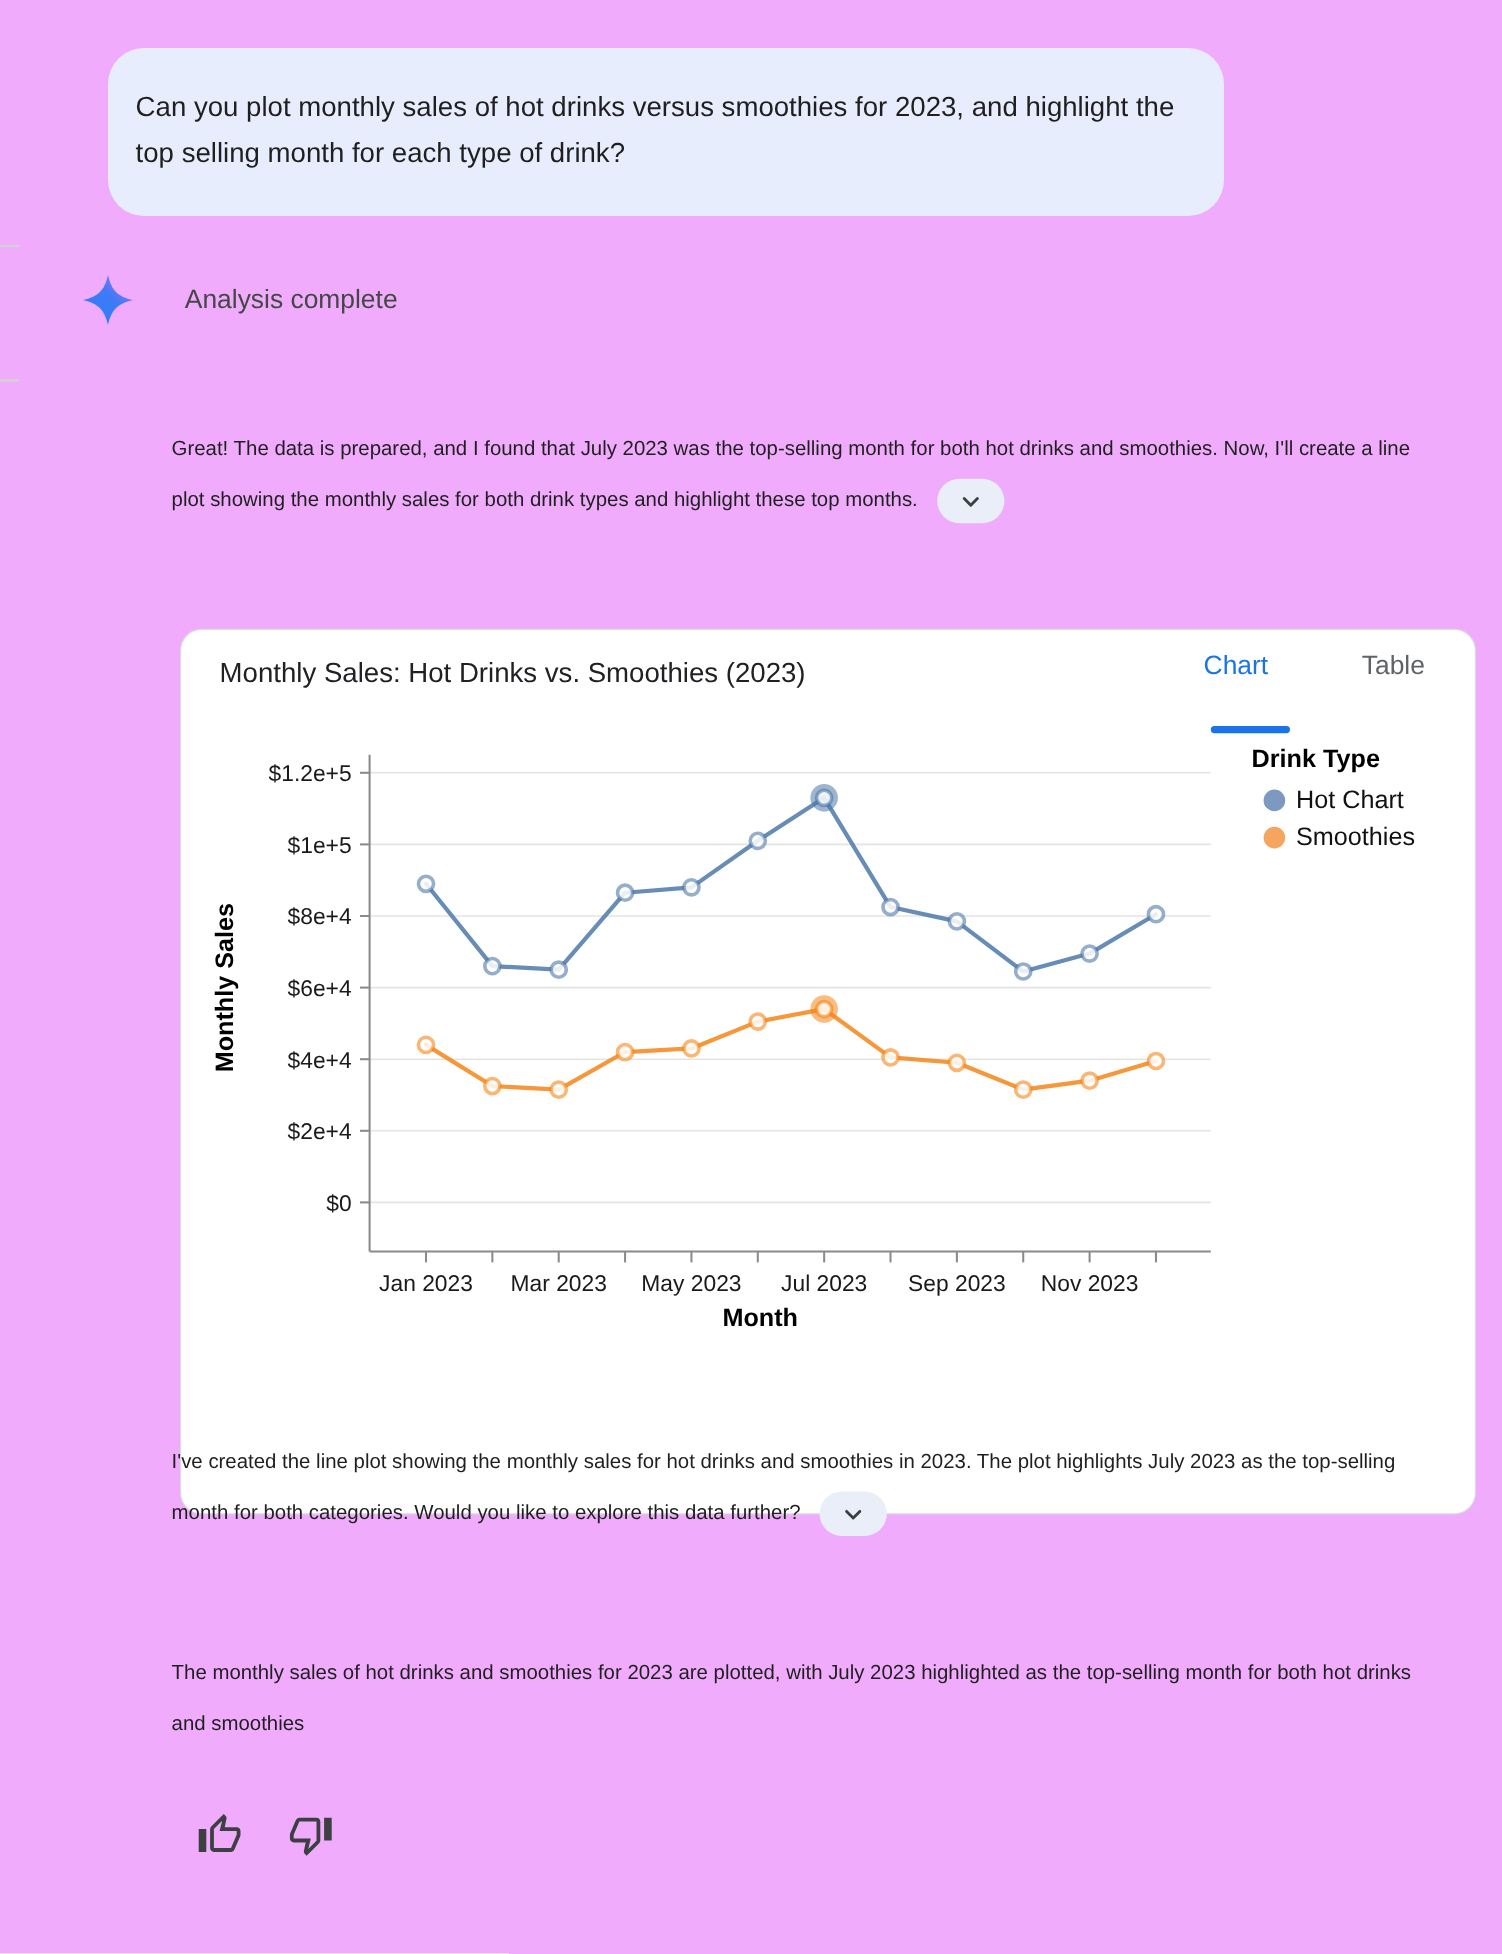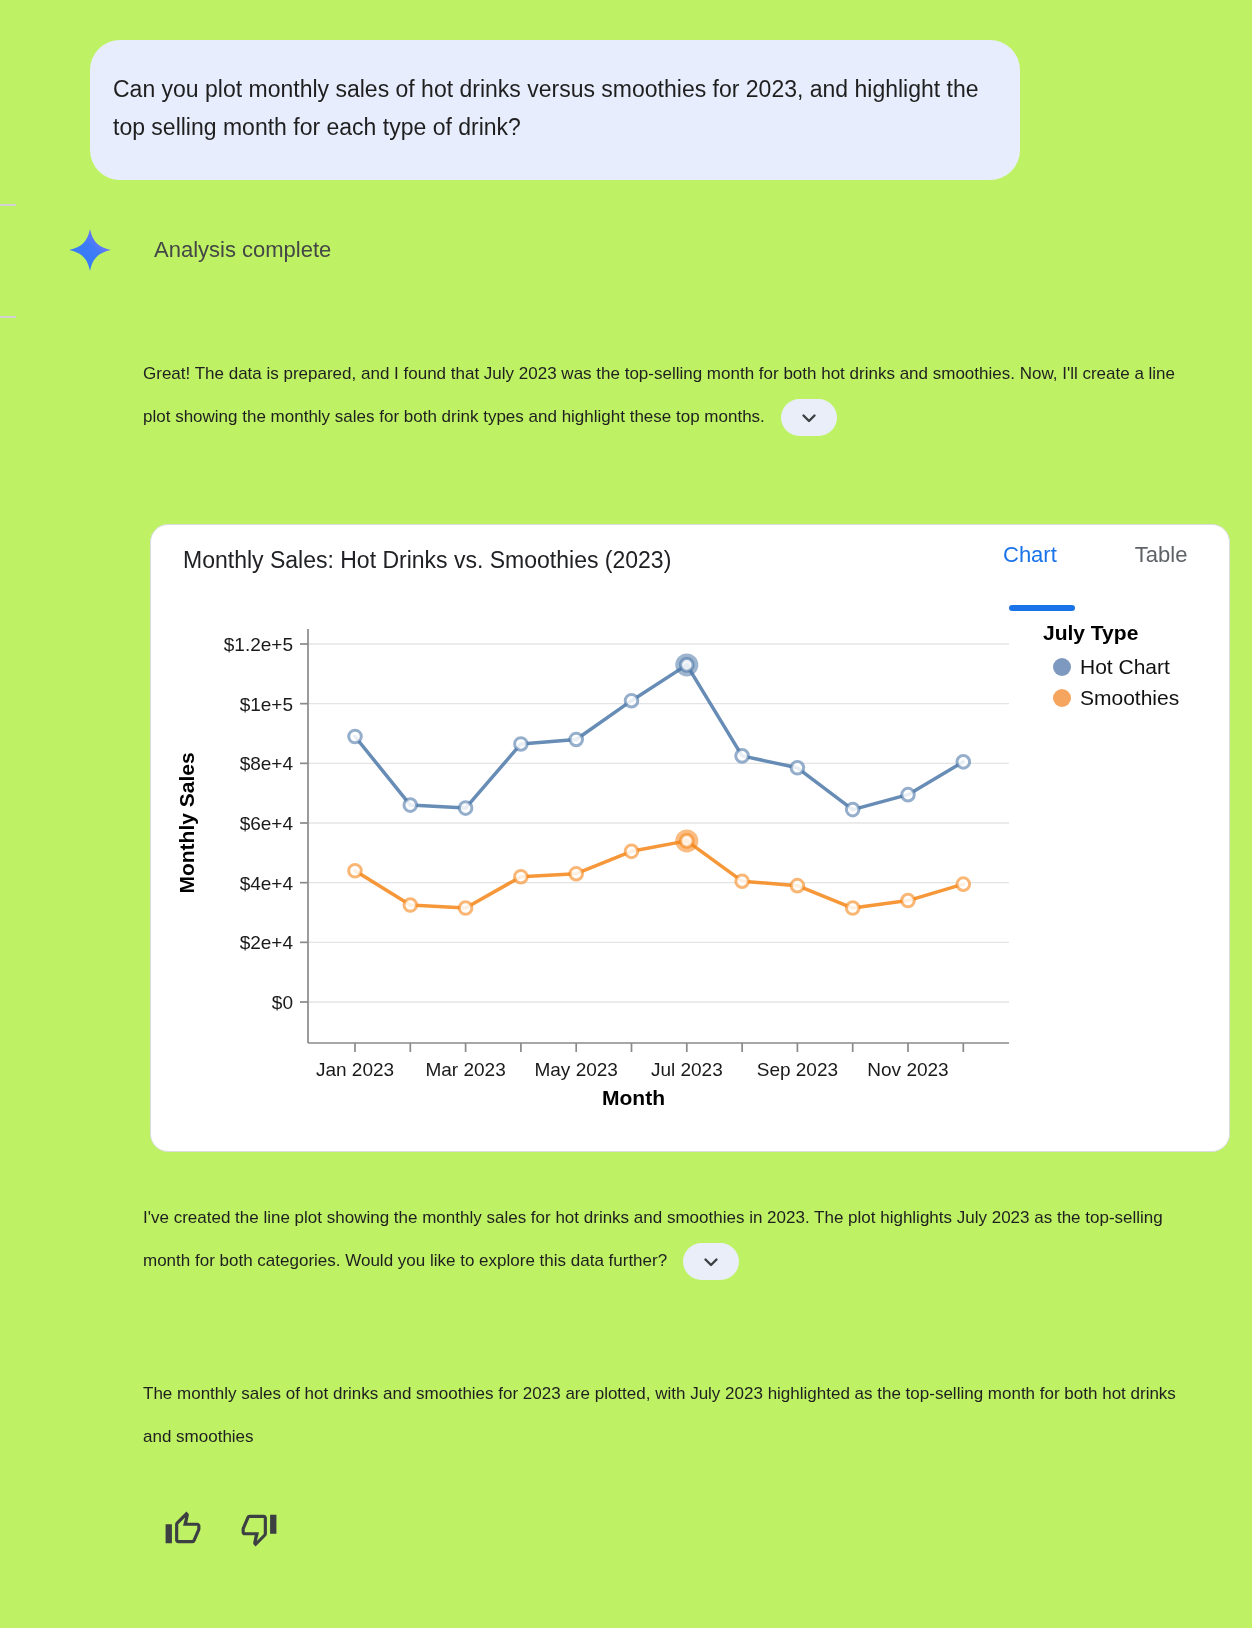--- a/index.html
+++ b/index.html
@@ -1,17 +1,17 @@
 <!DOCTYPE html>
 <html><head>
 <meta charset="utf-8">
 <style>
   html,body{margin:0;padding:0;background:#ffffff;}
   .canvas{
-    position:relative;width:1252px;height:1628px;background:#bef264;overflow:hidden;
+    position:relative;width:1252px;height:1628px;background:#f0abfc;overflow:hidden;
     font-family:"Liberation Sans", sans-serif;color:#1f1f1f;
   }
   
   .user-bubble{
     position:absolute;left:90px;top:40px;width:884px;
     background:#e7edfc;border-radius:30px;padding:30px 23px 34px 23px;
     font-size:23px;line-height:38px;color:#1f1f1f;
   }
   
   .status-row{position:absolute;left:68px;top:228px;display:flex;align-items:center;gap:42px;}
@@ -21,21 +21,21 @@
   
   .para{position:absolute;left:143px;width:1048px;font-size:17px;line-height:43px;color:#1f1f1f;}
   .pill{
     display:inline-flex;align-items:center;justify-content:center;
     width:56px;height:37px;border-radius:19px;background:#e9eef8;border:none;
     vertical-align:middle;margin-left:16px;cursor:pointer;padding:0;
   }
   .pill svg{display:block;}
   
   .card{
-    position:absolute;left:150px;top:524px;width:1080px;height:628px;
+    position:absolute;left:150px;top:524px;width:1080px;height:738px;
     background:#fff;border:1px solid #dadce0;border-radius:18px;box-sizing:border-box;
   }
   .card-title{position:absolute;left:32px;top:22px;font-size:23px;font-weight:500;color:#202124;}
   .tabs{position:absolute;left:846px;top:13px;display:flex;gap:66px;align-items:flex-end;}
   .tab{background:none;border:none;font-family:"Liberation Sans",sans-serif;font-size:22px;cursor:pointer;padding:4px 6px;}
   .tab.active{color:#1a73e8;}
   .tab.inactive{color:#5f6368;}
   .tab-underline{position:absolute;left:858px;top:80px;width:66px;height:6px;border-radius:3px;background:#1a73e8;}
   .legend{position:absolute;left:892px;top:96px;}
   .legend-title{font-size:21px;font-weight:bold;color:#000;margin-bottom:10px;}
@@ -159,21 +159,21 @@
         <circle cx="480.5" cy="326.3416666666667" r="6.3" fill="#ffffff" fill-opacity="0.85" stroke="#f58518" stroke-opacity="0.6" stroke-width="3"></circle>
         <circle cx="535.8" cy="315.9" r="6.3" fill="#ffffff" fill-opacity="0.85" stroke="#f58518" stroke-opacity="0.6" stroke-width="3"></circle>
         <circle cx="591.0999999999999" cy="356.175" r="6.3" fill="#ffffff" fill-opacity="0.85" stroke="#f58518" stroke-opacity="0.6" stroke-width="3"></circle>
         <circle cx="646.4" cy="360.65" r="6.3" fill="#ffffff" fill-opacity="0.85" stroke="#f58518" stroke-opacity="0.6" stroke-width="3"></circle>
         <circle cx="701.7" cy="383.025" r="6.3" fill="#ffffff" fill-opacity="0.85" stroke="#f58518" stroke-opacity="0.6" stroke-width="3"></circle>
         <circle cx="757" cy="375.56666666666666" r="6.3" fill="#ffffff" fill-opacity="0.85" stroke="#f58518" stroke-opacity="0.6" stroke-width="3"></circle>
         <circle cx="812.3" cy="359.1583333333333" r="6.3" fill="#ffffff" fill-opacity="0.85" stroke="#f58518" stroke-opacity="0.6" stroke-width="3"></circle>
       </svg>
 
     <div class="legend">
-      <div class="legend-title">July Type</div>
+      <div class="legend-title">Drink Type</div>
       <div class="legend-item">
         <span class="legend-dot" style="background: rgb(125, 153, 191);"></span>
         <span>Hot Chart</span>
       </div>
       <div class="legend-item">
         <span class="legend-dot" style="background: rgb(246, 165, 95);"></span>
         <span>Smoothies</span>
       </div>
     </div>
   </div>

